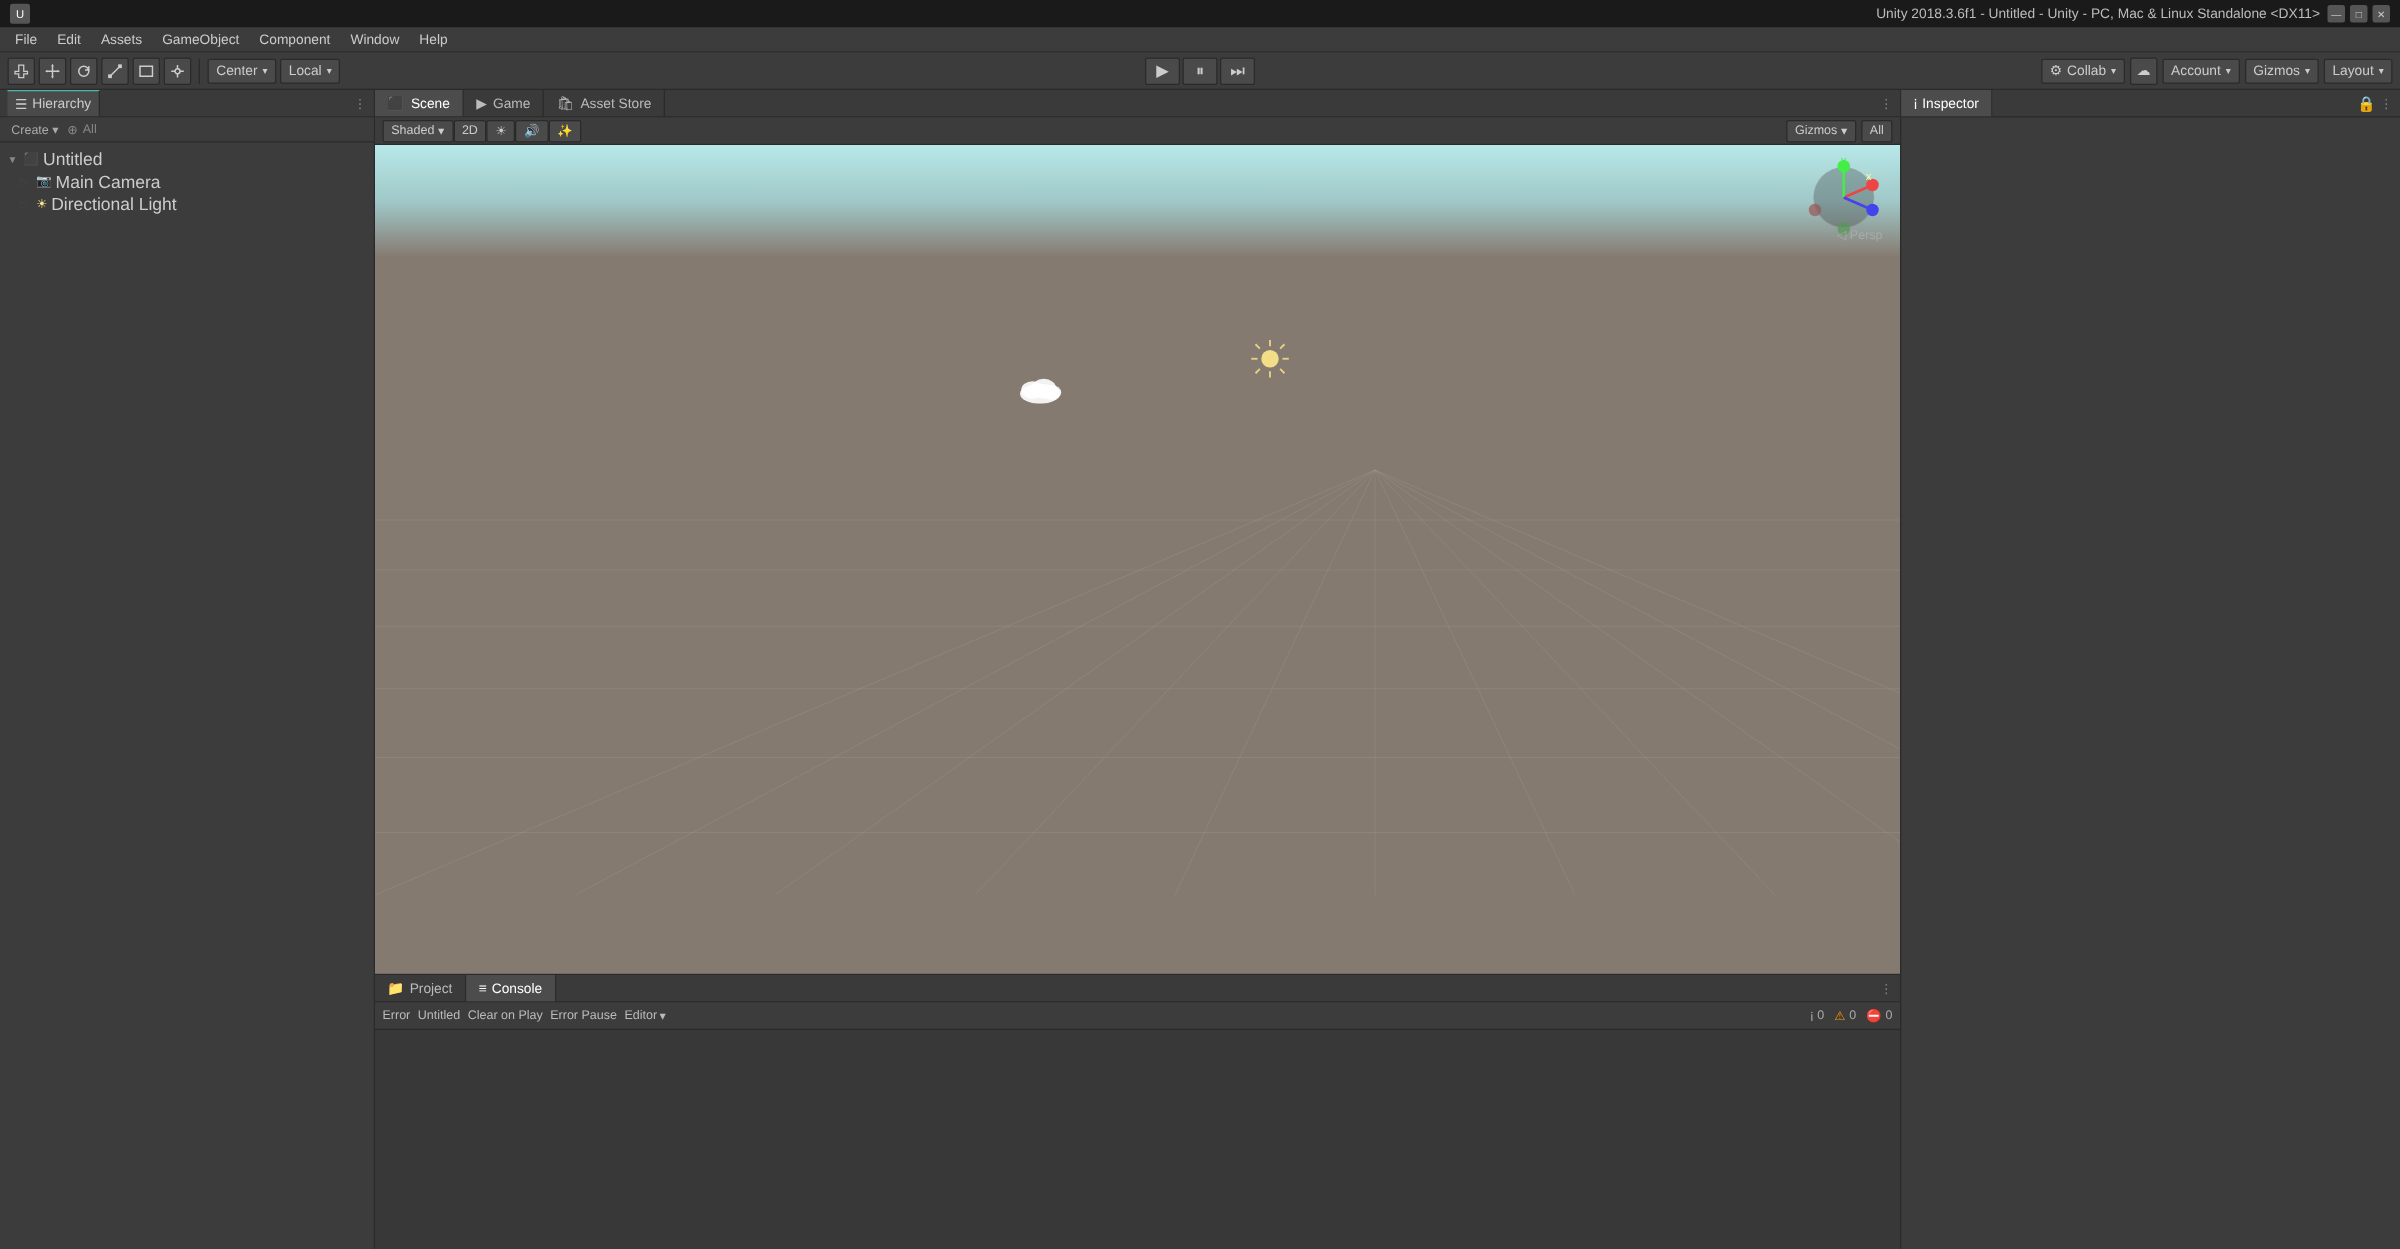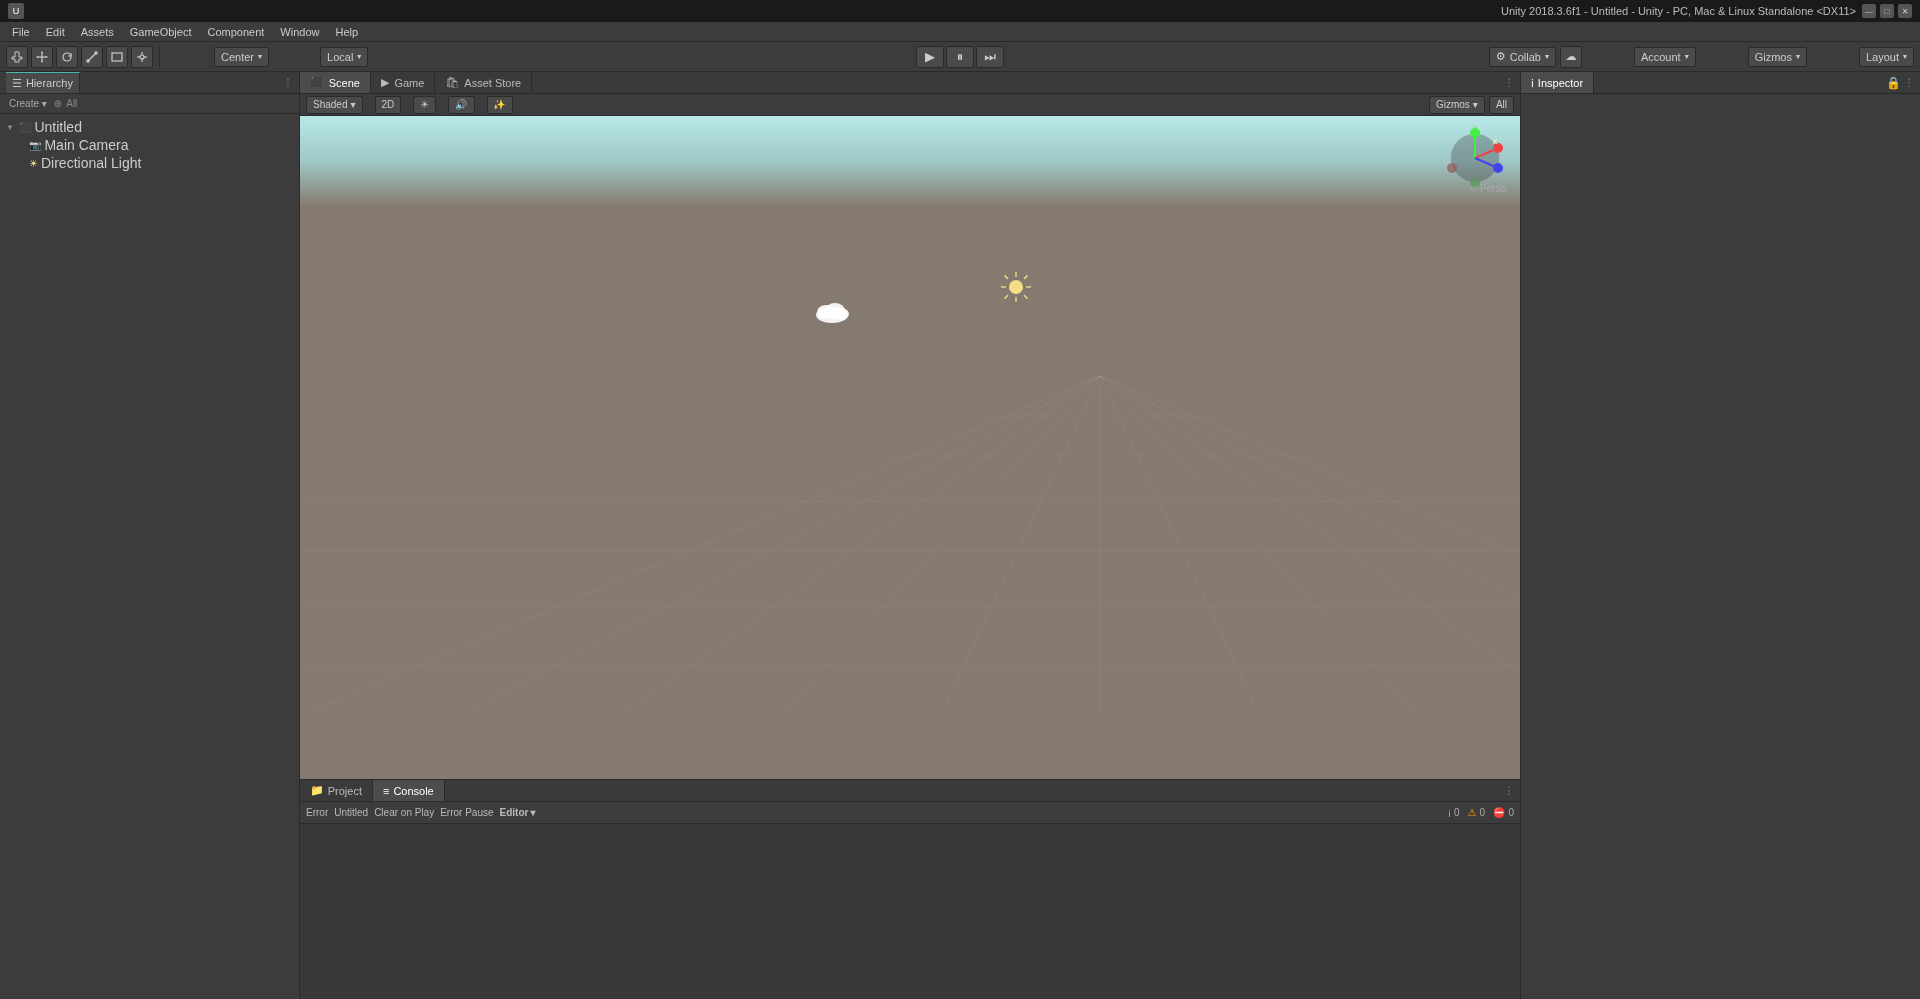--- a/index.html
+++ b/index.html
@@ -103,21 +103,20 @@
       background: #4a4a4a;
       border: 1px solid #2a2a2a;
       border-radius: 2px;
       display: flex;
       align-items: center;
       padding: 0 6px;
       gap: 4px;
       cursor: pointer;
       color: #ccc;
       font-size: 11px;
-      margin-left: 48px;
     }
     .dropdown-arrow { font-size: 8px; }
 
     
     #main-layout {
       display: flex;
       height: calc(999px - 22px - 20px - 30px);
     }
 
     
@@ -189,21 +188,21 @@
     .tree-indent { padding-left: 16px; }
 
     
     #scene-toolbar {
       height: 22px;
       background: #3c3c3c;
       border-bottom: 1px solid #2a2a2a;
       display: flex;
       align-items: center;
       padding: 0 6px;
-      gap: 12px;
+      gap: 0;
     }
     .scene-toolbar-btn {
       height: 18px;
       padding: 0 6px;
       background: #4a4a4a;
       border: 1px solid #2a2a2a;
       border-radius: 2px;
       display: flex;
       align-items: center;
       cursor: pointer;
@@ -328,21 +327,20 @@
       color: #888;
     }
 
     .console-dropdown {
       display: flex;
       align-items: flex-start;
       gap: 2px;
       cursor: pointer;
       color: #bbb;
       font-size: 10px;
-      font-weight: bold;
     }
 
     
     .scene-panel-header {
       height: 22px;
       background: #3a3a3a;
       border-bottom: 1px solid #2a2a2a;
       display: flex;
       align-items: stretch;
     }

